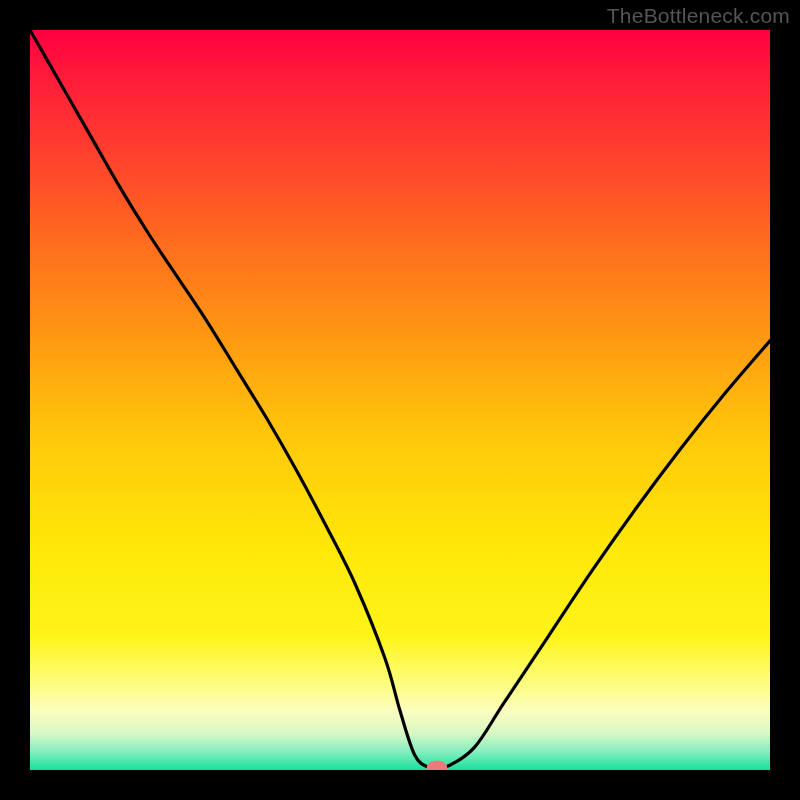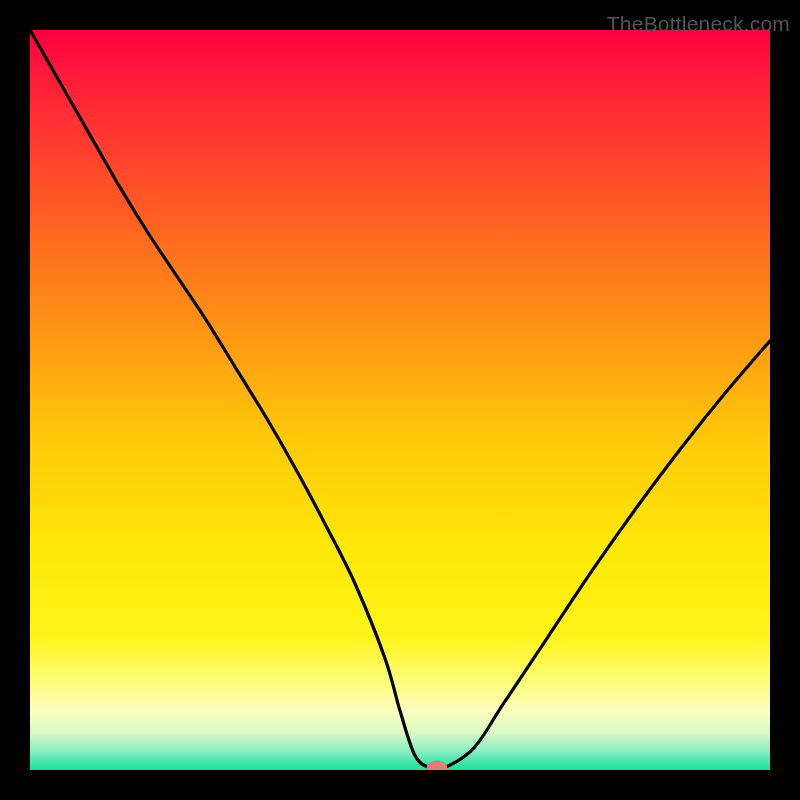--- a/index.html
+++ b/index.html
@@ -19,21 +19,20 @@
   }
   .watermark {
     position: absolute;
     top: 4px;
     right: 10px;
     color: #555;
     font-size: 21px;
     font-weight: 400;
     letter-spacing: 0.2px;
     z-index: 5;
-    margin-top: 8px;
   }
   .plot {
     position: absolute;
     left: 30px;
     top: 30px;
     width: 740px;
     height: 740px;
   }
   .plot svg {
     display: block;

